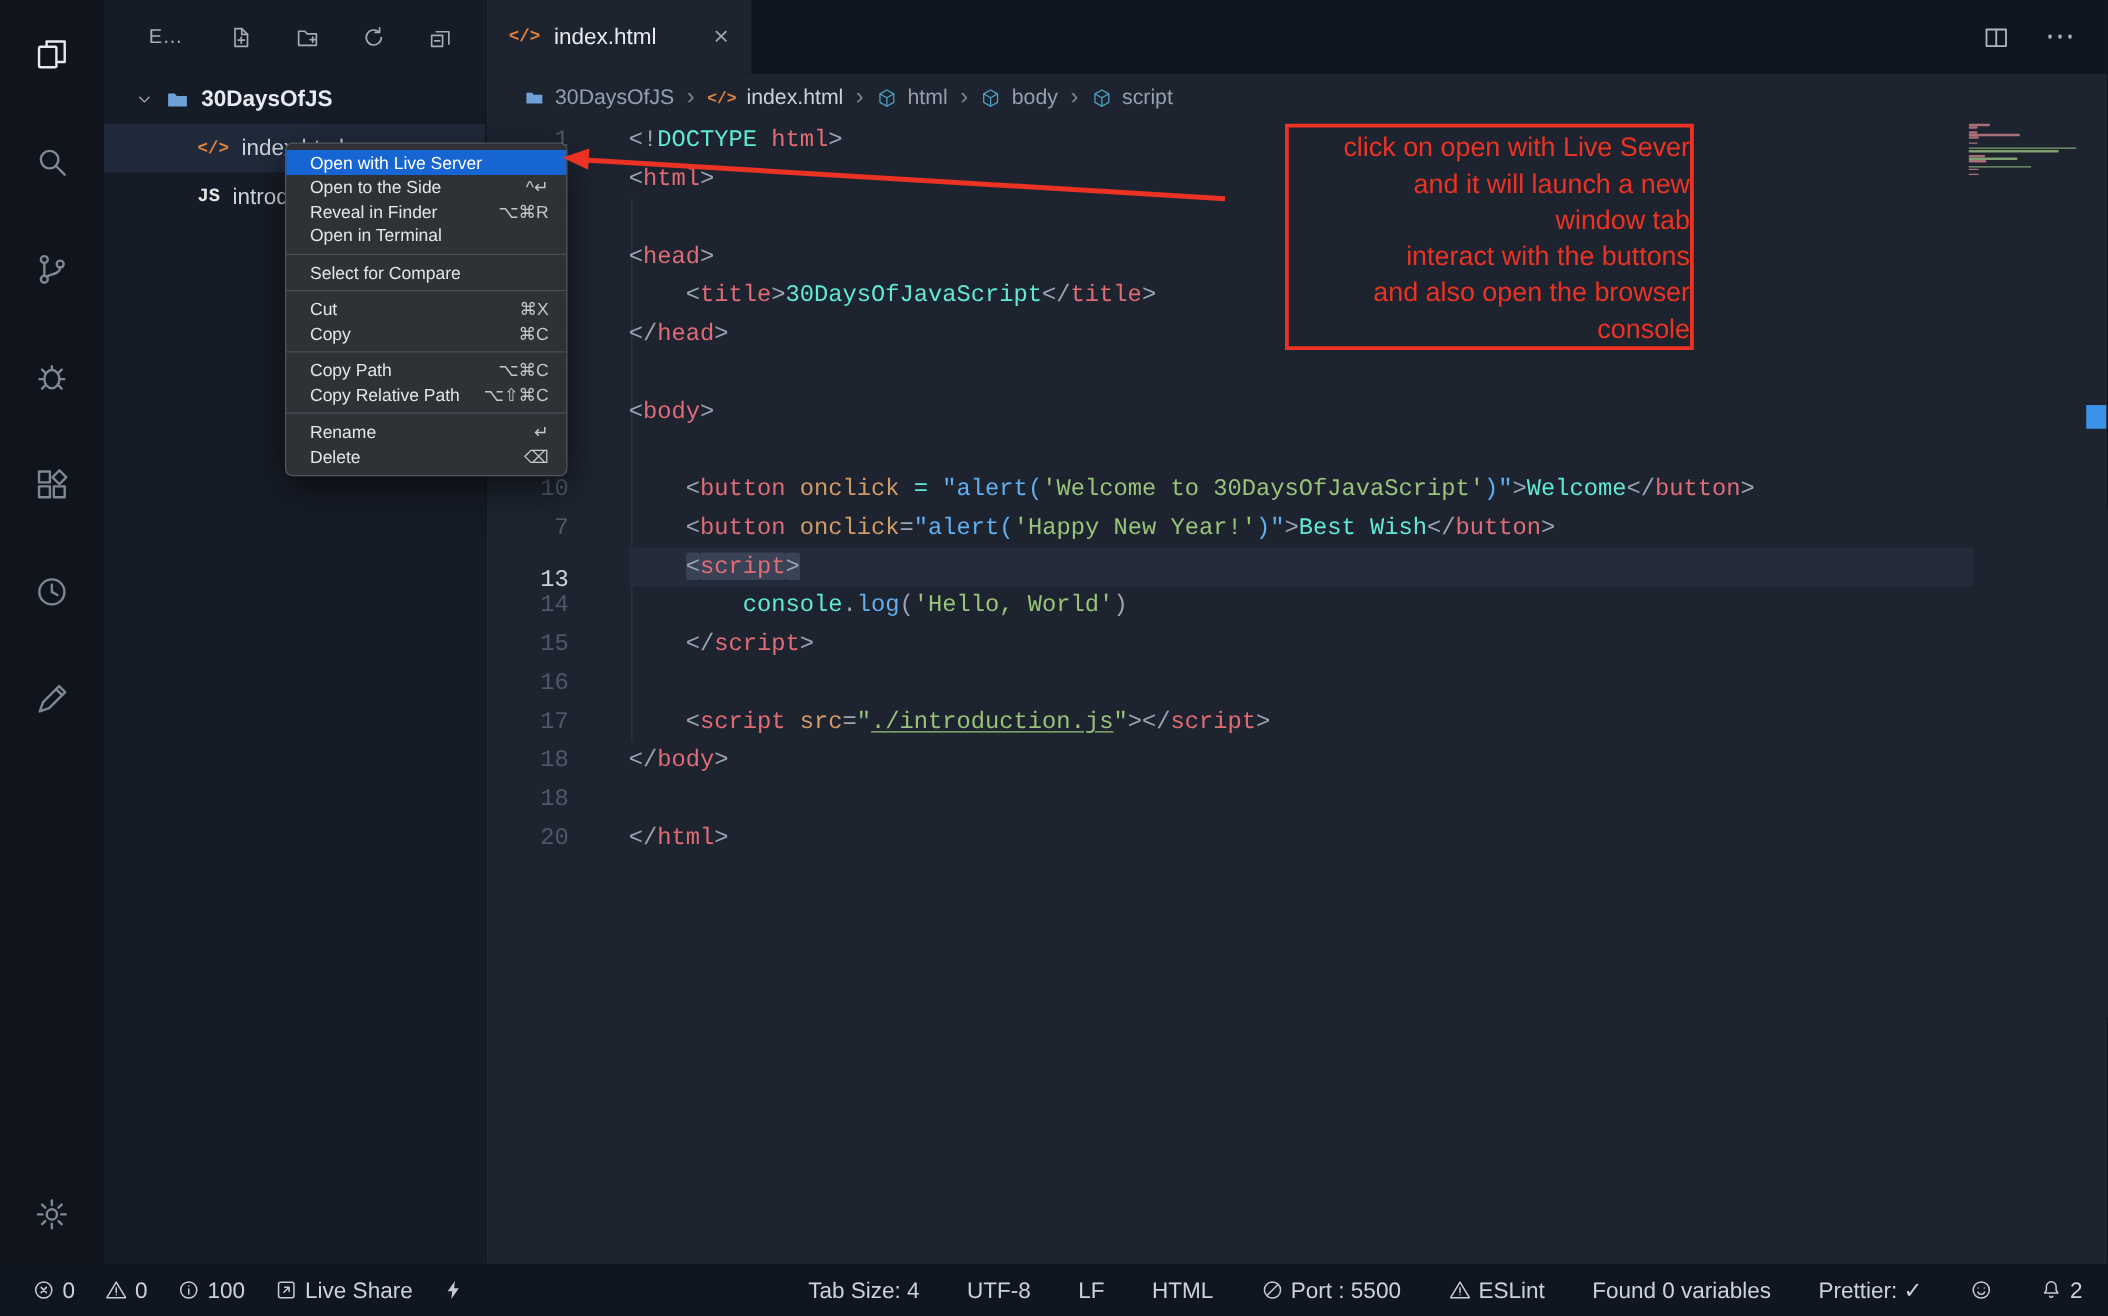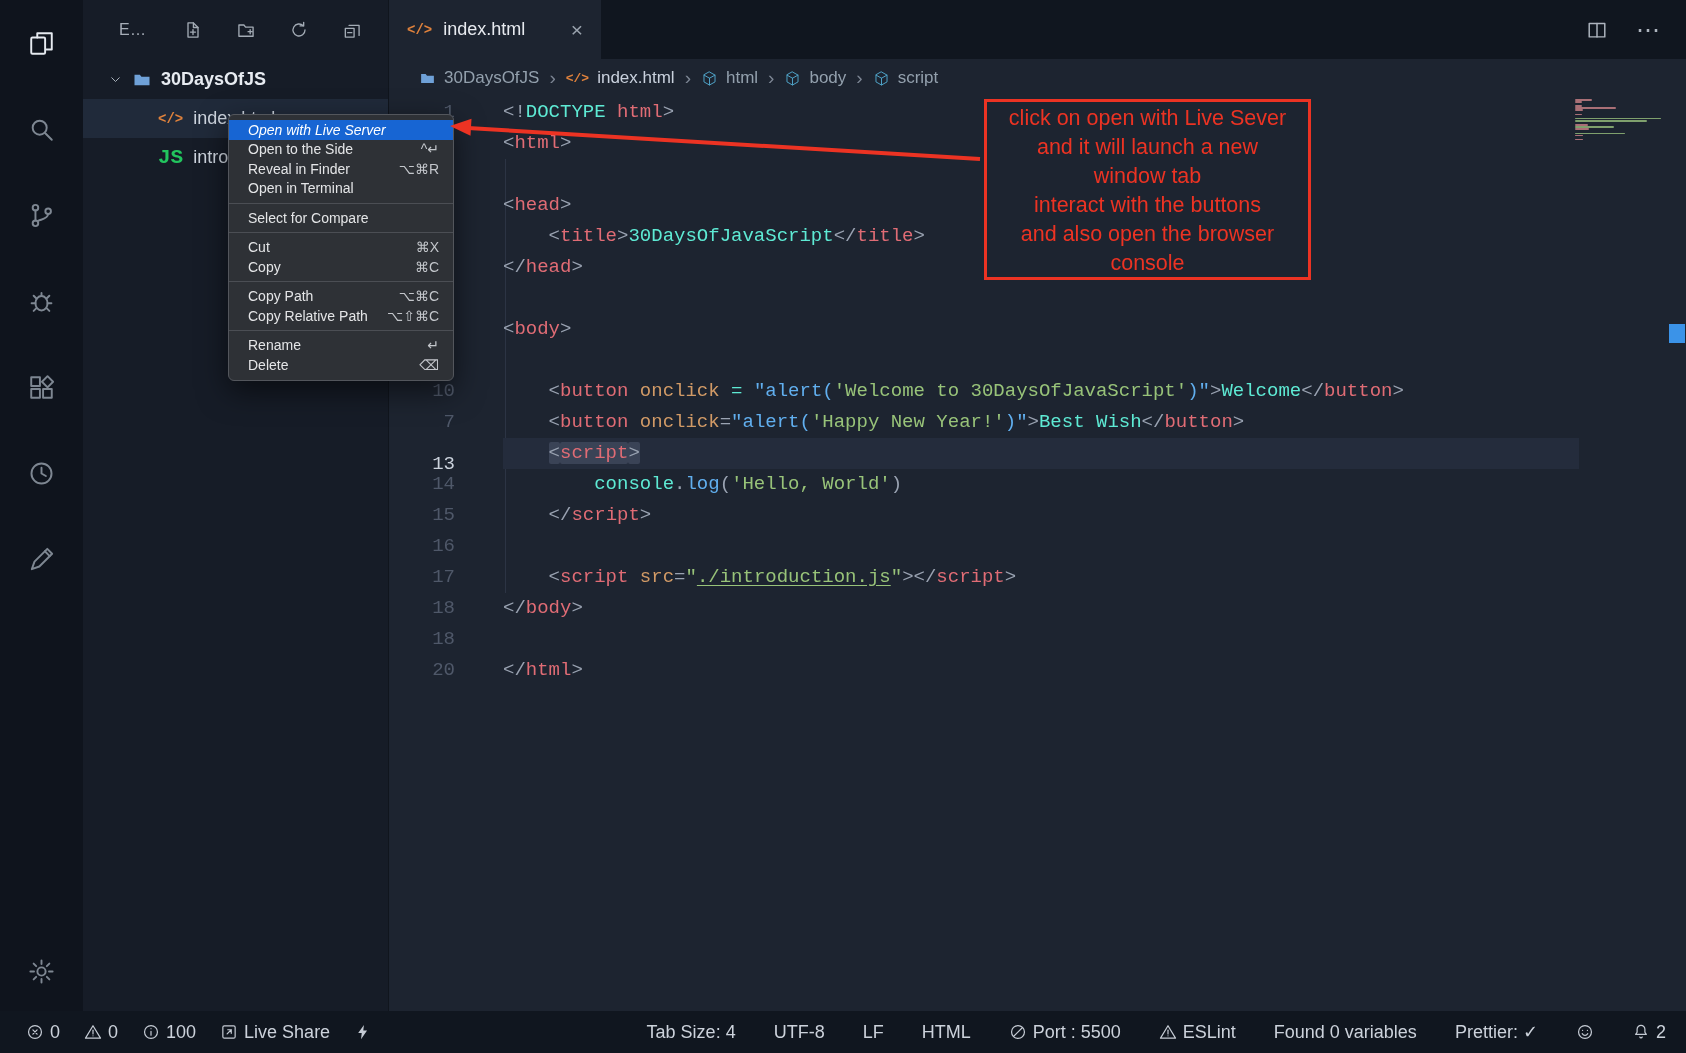--- a/index.html
+++ b/index.html
@@ -21,21 +21,21 @@
   .sb-title{ font-size:16px; color:#a7aeb8; letter-spacing:.4px;}
   .sb-actions{ margin-left:auto; margin-right:26px; display:flex; gap:33px;}
   .sb-act svg{ width:20px; height:20px; color:#a3abb5; display:block;}
   .root-row{ height:39px; display:flex; align-items:center; padding-left:25px; gap:9px; font-size:18px; font-weight:700; color:#e7ebf1; cursor:pointer;}
   .chev svg{ width:15px; height:15px; color:#a8b0ba; display:block;}
   .folder-ic svg{ width:20px; height:20px; color:#6fa1d8; display:block;}
   .file-row{ height:39px; display:flex; align-items:center; padding-left:75px; gap:10px; font-size:18px; color:#ced5df; cursor:pointer;}
   .file-row.selected{ background:rgba(98,140,190,0.13);}
   .fi{ font-family:"Liberation Mono","DejaVu Sans Mono",monospace; font-weight:700; font-size:14px;}
   .fi-html{ color:#e0823c;}
-  .fi-js{ color:#22c55e; font-size:21px;}
+  .fi-js{ color:#e5e5e5; font-size:15px;}
   
   .editor-region{ position:absolute; left:389px; top:0; right:0; height:1011px; background:#1d2430;}
   .tab-bar{ height:59px; background:#10161f; display:flex; align-items:stretch;}
   .tab{ width:212px; background:#1d2430; display:flex; align-items:center; padding:0 18px; gap:11px; font-size:18px; color:#e7eaef; cursor:pointer;}
   .tab-label{ white-space:nowrap;}
   .tab-close{ margin-left:auto; color:#9aa3ae; font-size:21px; cursor:pointer;}
   .tab-actions{ margin-left:auto; display:flex; align-items:center; gap:28px; padding-right:26px; color:#aeb5bf;}
   .tab-actions svg{ width:22px; height:22px; display:block;}
   .dots{ font-size:24px; line-height:1; color:#aeb5bf;}
   .breadcrumb{ height:38px; display:flex; align-items:center; padding-left:30px; gap:8px; font-size:17px; color:#93a0ad;}
@@ -58,27 +58,27 @@
   .tok-s{ color:#98c379;} .tok-f{ color:#61afef;} .tok-w{ color:#5eead4;}
   .tok-lnk{ color:#98c379; text-decoration:underline; text-underline-offset:3px;}
   .box{ background:#3a4356; border-radius:2px;}
   .minimap{ position:absolute; top:99px; right:21px; width:90px; z-index:2;}
   .mm-line{ height:1.6px; margin-bottom:0.5px; border-radius:1px;}
   .scroll-mark{ position:absolute; left:1280px; top:324px; width:16px; height:19px; background:#3b93e8;}
   
   .context-menu{ position:absolute; left:228px; top:114px; width:226px; background:#2e3136; border:1px solid #53565c;
     border-radius:6px; padding:5px 0; z-index:30; box-shadow:0 10px 30px rgba(0,0,0,.55); font-size:14px; color:#e4e5e7;}
   .menu-item{ height:19.5px; display:flex; align-items:center; padding:0 14px 0 19px; cursor:pointer; white-space:nowrap;}
-  .menu-item.highlighted{ background:#1765d3; color:#ffffff;font-style:italic;}
+  .menu-item.highlighted{ background:#1765d3; color:#ffffff;}
   .mi-short{ margin-left:auto; color:#c3c6cb; padding-left:14px;}
   .menu-item.highlighted .mi-short{ color:#e8efff;}
   .menu-sep{ height:1px; background:#4b4e54; margin:4.5px 0;}
   
-  .annotation-box{ position:absolute; left:984px; top:99px; width:327px; height:181px; border:3px solid #ec3323;
-    z-index:25; text-align:center; padding-top:2px;}
+  .annotation-box{ position:absolute; left:1028px; top:99px; width:327px; height:181px; border:3px solid #ec3323;
+    z-index:25; text-align:right; padding-top:2px;}
   .ann-line{ font-size:21.5px; line-height:29px; color:#ec3323; font-weight:500;}
   .arrow-overlay{ position:absolute; left:0; top:0; z-index:40; pointer-events:none;}
   
   .status-bar{ position:absolute; left:0; top:1011px; width:1686px; height:42px; background:#10161f;
     display:flex; align-items:center; font-size:18px; color:#ccd2db; z-index:6;}
   .sb-left{ display:flex; align-items:center; gap:24px; padding-left:26px;}
   .sb-right{ display:flex; align-items:center; gap:38px; margin-left:auto; padding-right:20px;}
   .sb-item{ display:flex; align-items:center; gap:6px; cursor:pointer; white-space:nowrap;}
   .sb-ic svg{ width:18px; height:18px; display:block; color:#c6ccd5;}
 </style>

